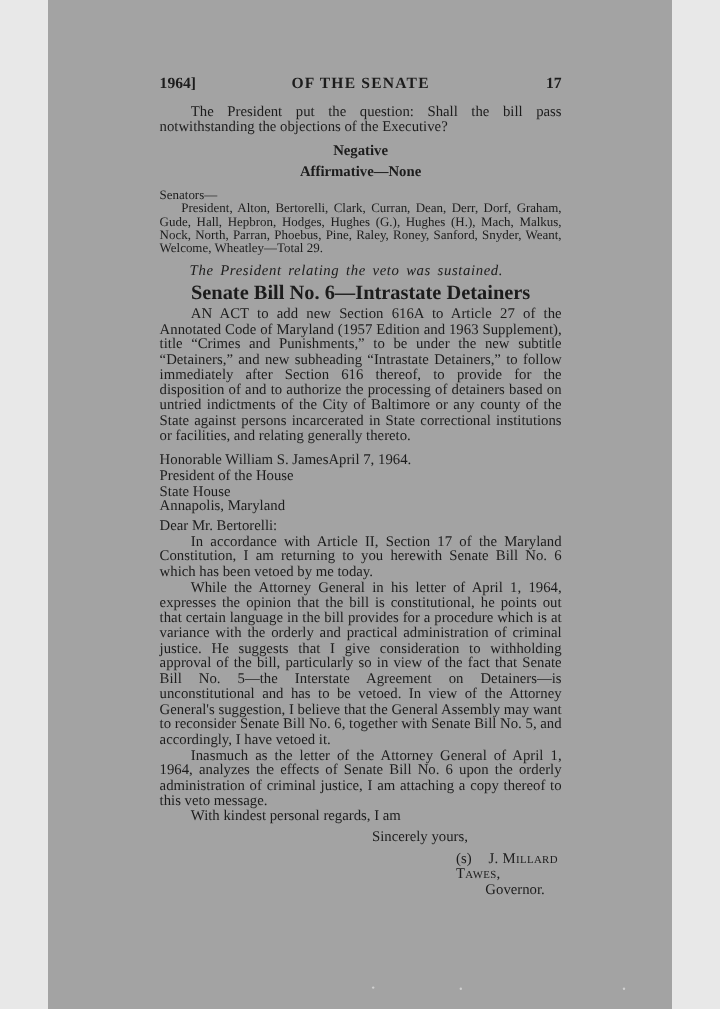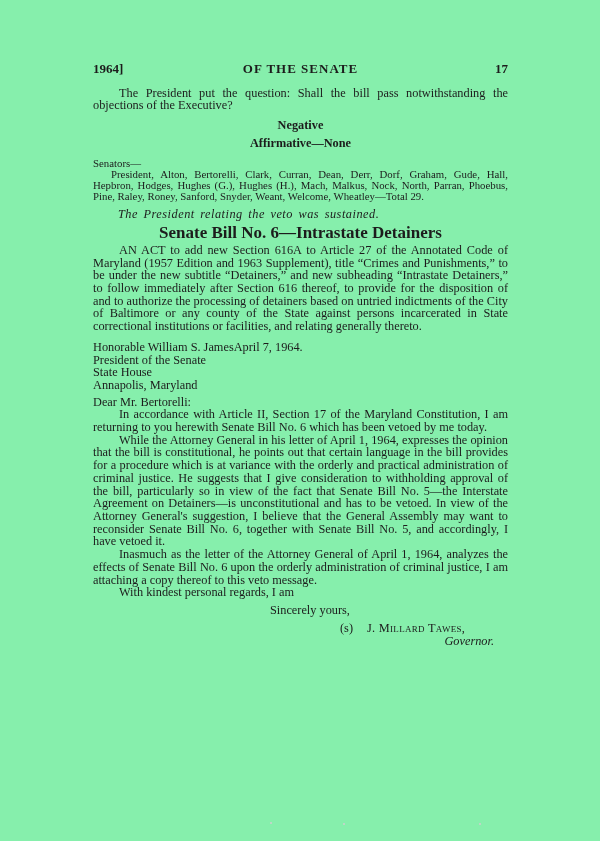--- a/index.html
+++ b/index.html
@@ -2,24 +2,24 @@
 <html><head>
 <meta charset="utf-8">
 <style>
   html, body {
     margin: 0;
     padding: 0;
     background: #e8e8e8;
   }
   .page {
     position: relative;
-    width: 600px;
+    width: 520px;
     height: 841px;
     margin: 0 auto;
-    background: #86efac;
+    background: #a3a3a3;
     color: #1c1c1c;
     font-family: "Liberation Serif", "DejaVu Serif", serif;
     font-size: 12.3px;
     line-height: 12.7px;
     box-sizing: border-box;
     padding: 63px 92px 0 93px;
     overflow: hidden;
   }
   .running-head {
     display: flex;
@@ -66,21 +66,20 @@
   .sig-line { margin-top: 5px; margin-left: 247px; }
   .sig-line .sig-name {
     margin-left: 14px;
     font-variant: small-caps;
     letter-spacing: 0.3px;
   }
   .sig-title {
     margin-top: 1px;
     text-align: right;
     padding-right: 14px;
-    font-style: italic;
   }
   .speck {
     position: absolute;
     width: 2px;
     height: 2px;
     background: #cfcfcf;
     border-radius: 50%;
   }
 </style>
 </head>
@@ -108,21 +107,21 @@
   <p class="result-line">The President relating the veto was sustained.</p>
 
   <p class="center bold bill-heading">Senate Bill No. 6—Intrastate Detainers</p>
 
   <p class="justify indent act-text">AN ACT to add new Section 616A to Article 27 of the Annotated Code of Maryland (1957 Edition and 1963 Supplement), title “Crimes and Punishments,” to be under the new subtitle “Detainers,” and new subheading “Intrastate Detainers,” to follow immediately after Section 616 thereof, to provide for the disposition of and to authorize the processing of detainers based on untried indictments of the City of Baltimore or any county of the State against persons incarcerated in State correctional institutions or facilities, and relating generally thereto.</p>
 
   <div class="addr-row">
     <span>Honorable William S. James</span>
     <span>April 7, 1964.</span>
   </div>
-  <div>President of the Senate</div>
+  <div>President of the House</div>
   <div>State House</div>
   <div>Annapolis, Maryland</div>
 
   <p class="salutation">Dear Mr. Bertorelli:</p>
 
   <p class="justify indent">In accordance with Article II, Section 17 of the Maryland Constitution, I am returning to you herewith Senate Bill No. 6 which has been vetoed by me today.</p>
   <p class="justify indent">While the Attorney General in his letter of April 1, 1964, expresses the opinion that the bill is constitutional, he points out that certain language in the bill provides for a procedure which is at variance with the orderly and practical administration of criminal justice. He suggests that I give consideration to withholding approval of the bill, particularly so in view of the fact that Senate Bill No. 5—the Interstate Agreement on Detainers—is unconstitutional and has to be vetoed. In view of the Attorney General's suggestion, I believe that the General Assembly may want to reconsider Senate Bill No. 6, together with Senate Bill No. 5, and accordingly, I have vetoed it.</p>
   <p class="justify indent">Inasmuch as the letter of the Attorney General of April 1, 1964, analyzes the effects of Senate Bill No. 6 upon the orderly administration of criminal justice, I am attaching a copy thereof to this veto message.</p>
 
   <p class="indent">With kindest personal regards, I am</p>

